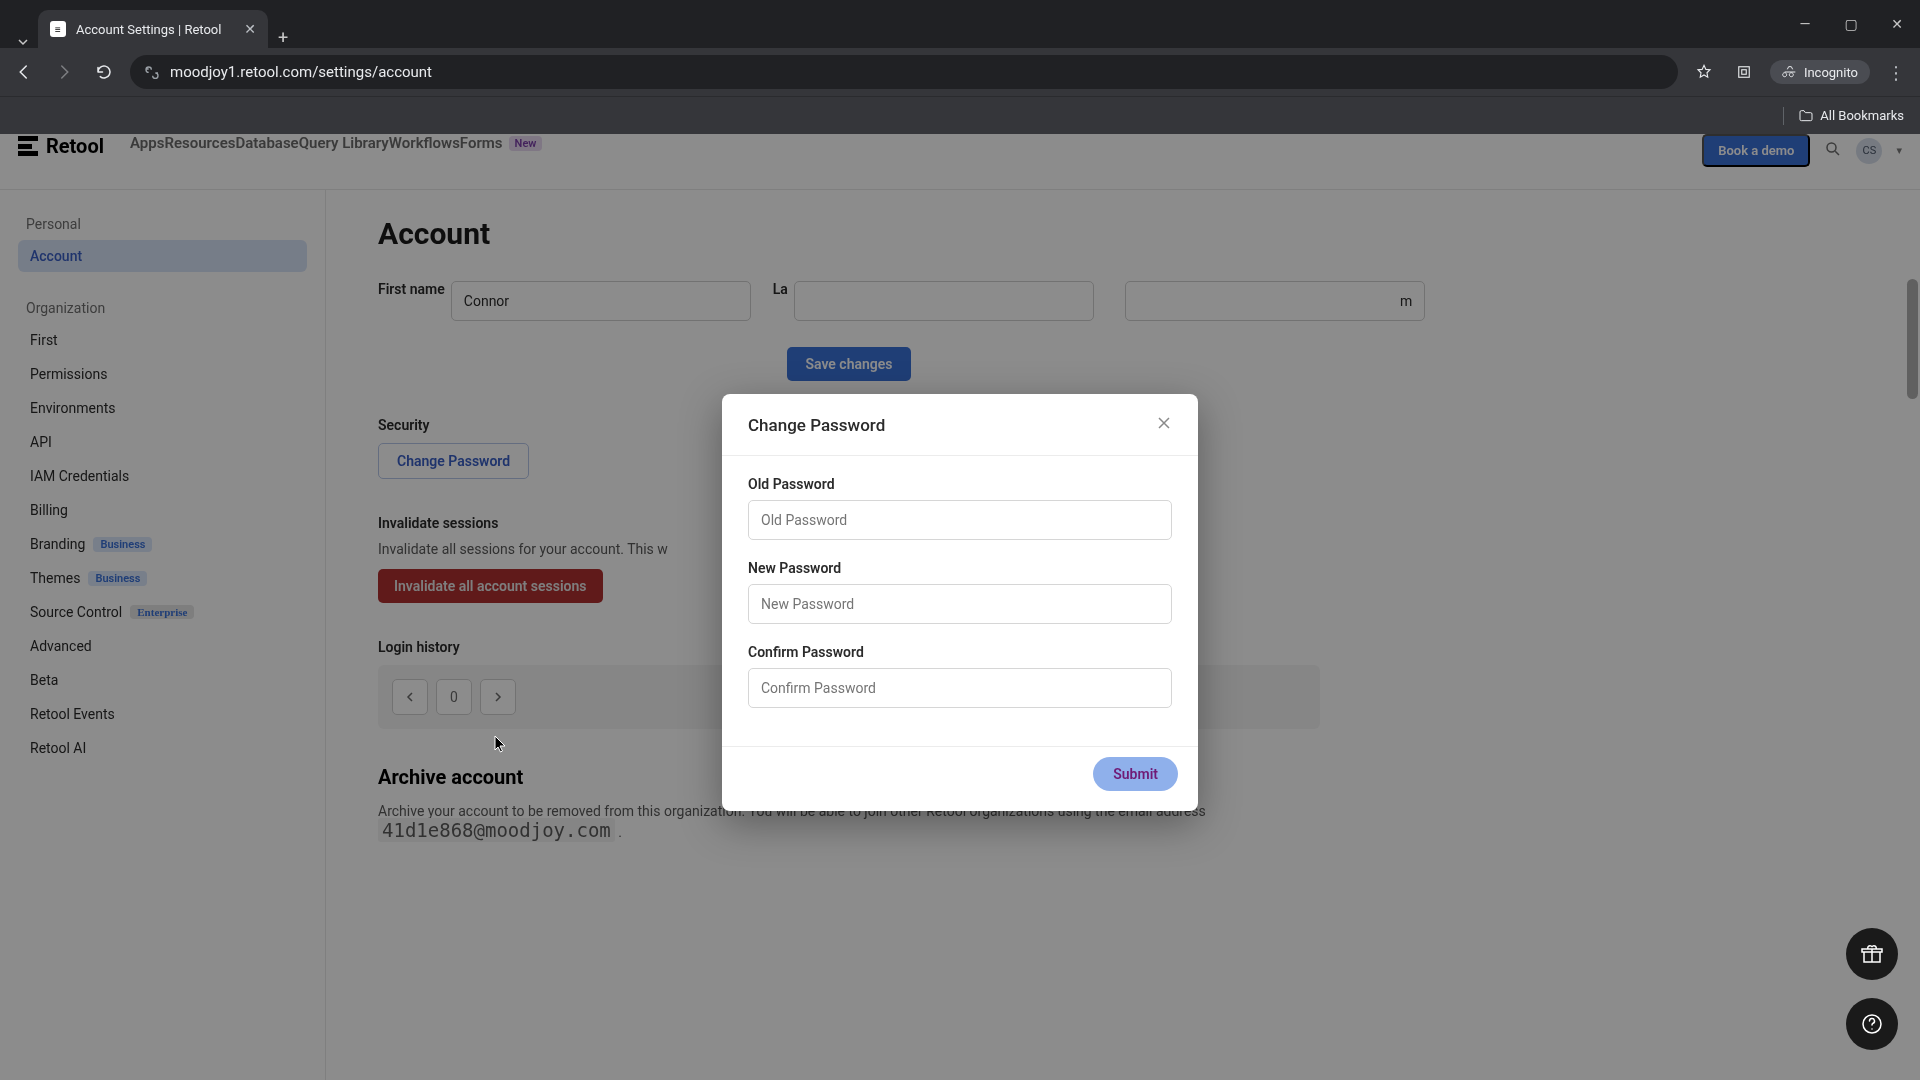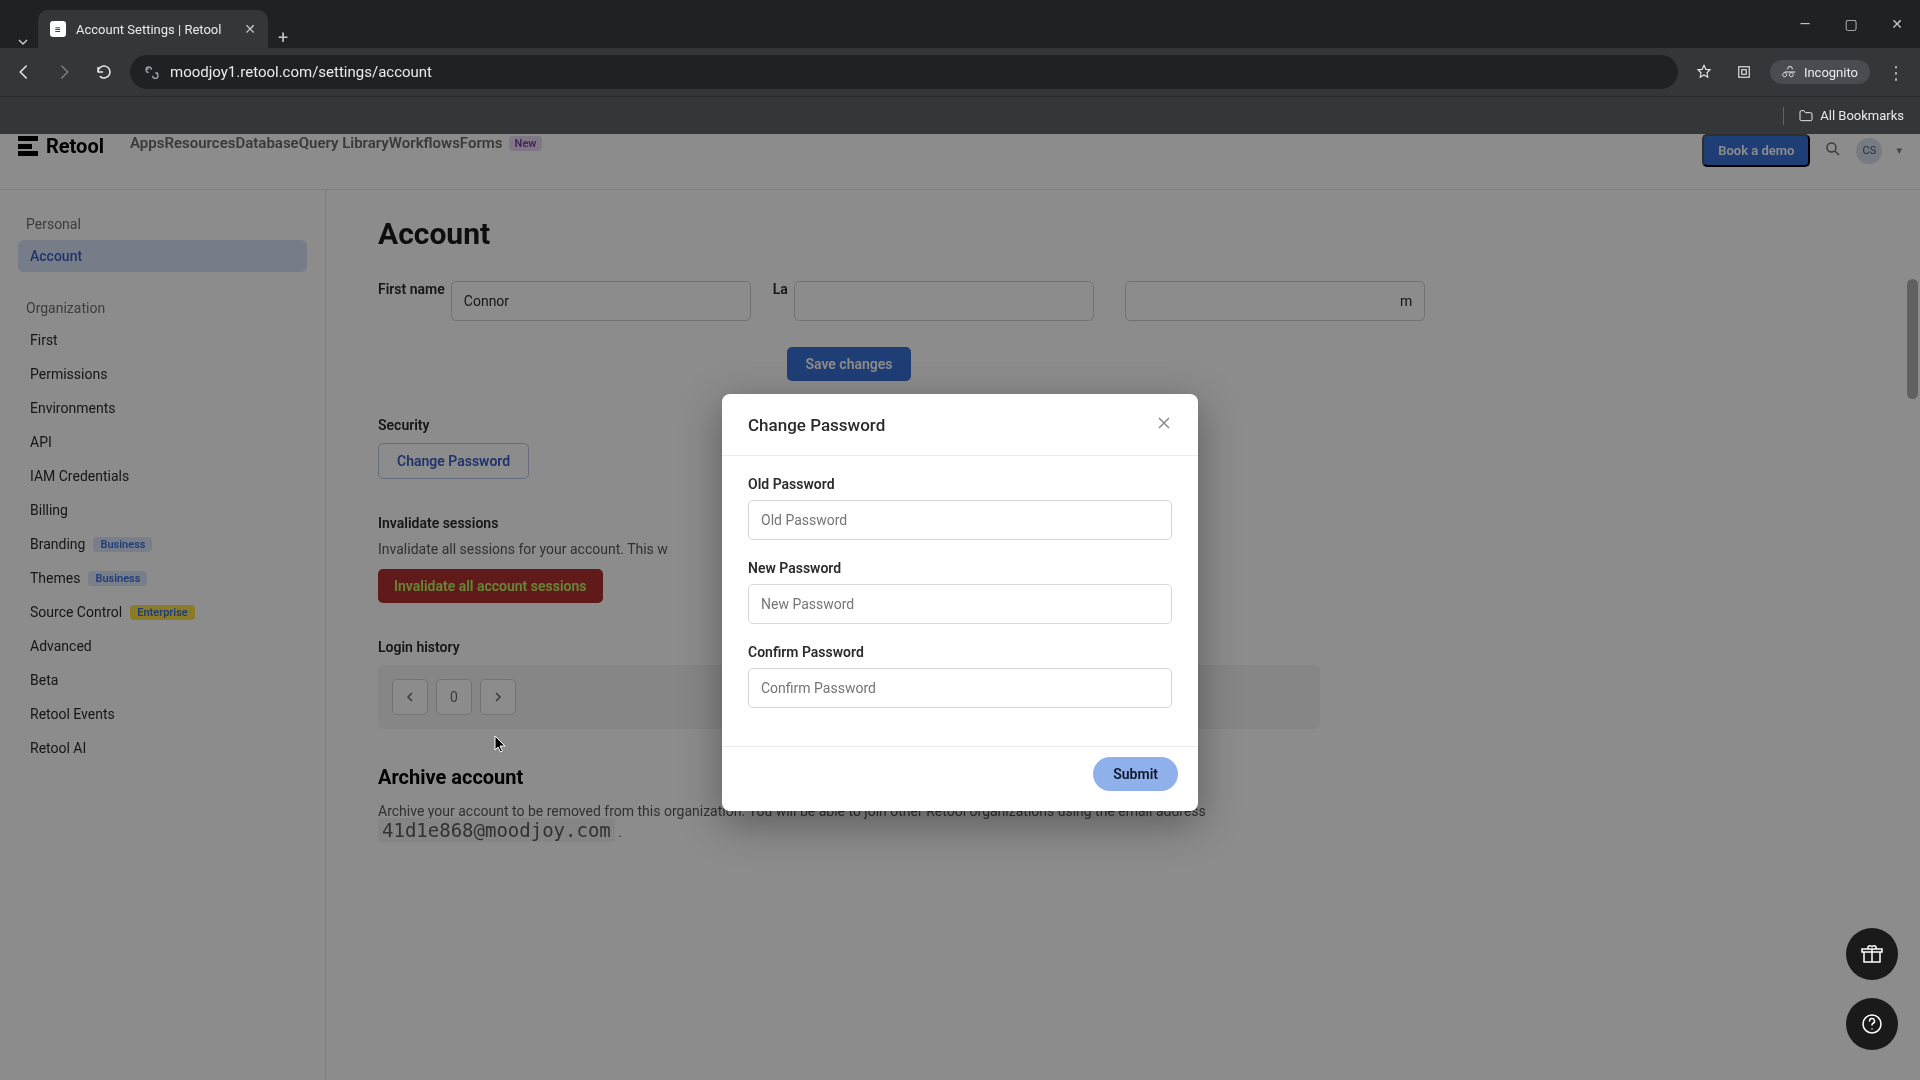--- a/index.html
+++ b/index.html
@@ -42,53 +42,53 @@
   .book-demo { background:#3a71d8; color:#fff; font-size:13px; font-weight:600; padding:7px 14px; border-radius:5px; }
   .avatar { width:26px; height:26px; border-radius:50%; background:#d7dfeb; color:#4a5568; font-size:11px; font-weight:400; display:flex; align-items:center; justify-content:center; }
   .chev { color:#7a7a7a; font-size:11px; }
 
   .app-body { flex:1; display:flex; overflow:hidden; }
   .sidebar { width:326px; border-right:1px solid #e8e8e8; padding:18px 18px; overflow-y:auto; }
   .side-section-label { font-size:14px; color:#707070; margin:8px 0 8px 8px; }
   .side-item { padding:8px 12px; border-radius:6px; font-size:14px; color:#2b2b2b; display:flex; align-items:center; gap:8px; margin-bottom:2px; }
   .side-item.active { background:#d8e4f7; color:#3a5fc5; font-weight:500; }
   .side-badge { font-size:11px; font-weight:600; padding:1px 7px; border-radius:4px; background:#dbe7fb; color:#3a71d8; }
-  .side-badge.ent { background:#fde047; color:#3a71d8; }
+  .side-badge.ent { background:#e5e5e5; color:#3a71d8;font-family:Liberation Serif, serif; }
   .side-section-gap { height:18px; }
 
   .main { flex:1; overflow-y:auto; padding:26px 52px; }
   .page-title { font-size:30px; font-weight:700; color:#1a1a1a; margin-bottom:30px; }
   .form-row { display:flex; gap:22px; margin-bottom:26px; }
   .field { display:flex; flex-direction:row; gap:6px; }
   .field label { font-size:14px; font-weight:600; color:#2b2b2b; }
   .text-input { border:1px solid #cfcfcf; border-radius:5px; height:40px; padding:0 12px; font-size:14px; background:#fff; color:#2b2b2b; }
   .w-300 { width:300px; }
   .save-row { display:flex; justify-content:center; width:942px; }
   .primary-btn { background:#3a71d8; color:#fff; border:none; border-radius:5px; padding:9px 18px; font-size:14px; font-weight:600; cursor:pointer; }
   .section-label { font-size:14px; font-weight:600; color:#2b2b2b; margin-bottom:10px; }
   .outline-btn { border:1px solid #b7c7ea; background:#fff; color:#3a5fc5; font-weight:600; font-size:14px; padding:9px 18px; border-radius:5px; cursor:pointer; }
   .section { margin-bottom:36px; }
   .desc { font-size:14px; color:#5a5a5a; margin-bottom:12px; }
-  .danger-btn { background:#b03030; color:#bef264; border:none; border-radius:5px; padding:9px 16px; font-size:14px; font-weight:600; cursor:pointer; }
+  .danger-btn { background:#b03030; color:#e5e5e5; border:none; border-radius:5px; padding:9px 16px; font-size:14px; font-weight:600; cursor:pointer; }
   .login-hist-box { background:#f4f4f4; border-radius:6px; padding:14px; display:flex; gap:8px; width:942px; }
   .pager-btn { width:36px; height:36px; border:1px solid #d0d0d0; border-radius:5px; background:#fff; display:flex; align-items:center; justify-content:center; font-size:14px; color:#6a6a6a; }
   .sub-title { font-size:20px; font-weight:700; color:#000000; margin-bottom:14px; }
   code.inline { font-family: ui-monospace, Menlo, monospace; font-size:19px; background:#f2f2f2; padding:1px 4px; border-radius:3px; }
 
   
   .modal { position:absolute; z-index:30; left:50%; top:260px; transform:translateX(-50%); width:476px; background:#fff; border-radius:8px; box-shadow:0 12px 40px rgba(0,0,0,0.35); }
   .modal-header { display:flex; align-items:center; justify-content:space-between; padding:20px 26px; border-bottom:1px solid #ececec; }
   .modal-title { font-size:17px; font-weight:500; color:#2b2b2b; }
   .modal-close { color:#8a8a8a; font-size:18px; cursor:pointer; background:none; border:none; }
   .modal-body { padding:20px 26px 8px; }
   .modal-field { margin-bottom:20px; }
   .modal-field label { display:block; font-size:14px; font-weight:600; color:#2b2b2b; margin-bottom:8px; }
   .modal-input { width:100%; border:1px solid #d6d6d6; border-radius:5px; height:40px; padding:0 12px; font-size:14px; }
   .modal-footer { padding:10px 20px 20px; display:flex; justify-content:flex-end; border-top:1px solid #ececec; margin-top:10px; }
-  .submit-btn { background:#8fb0eb; color:#0f172a; border:none; border-radius:17px; padding:9px 20px; font-size:14px; font-weight:600; cursor:pointer; }
+  .submit-btn { background:#8fb0eb; color:#701a75; border:none; border-radius:17px; padding:9px 20px; font-size:14px; font-weight:600; cursor:pointer; }
 
   
   .float-btn { position:absolute; right:22px; width:52px; height:52px; border-radius:50%; background:#1a1a1a; color:#fff; display:flex; align-items:center; justify-content:center; font-size:22px; z-index:25; }
   .fb1 { bottom:100px; }
   .fb2 { bottom:30px; }
 
   
   .cursor { position:absolute; z-index:40; left:494px; top:601px; width:14px; height:20px; pointer-events:none; }
   .cursor svg { width:14px; height:20px; }
 

